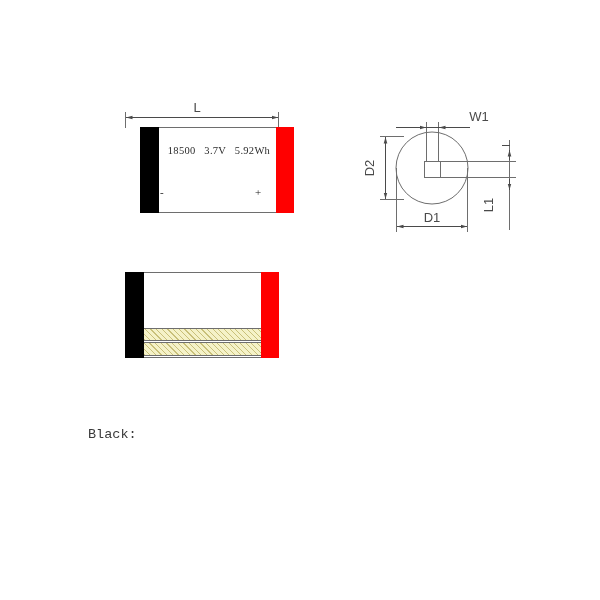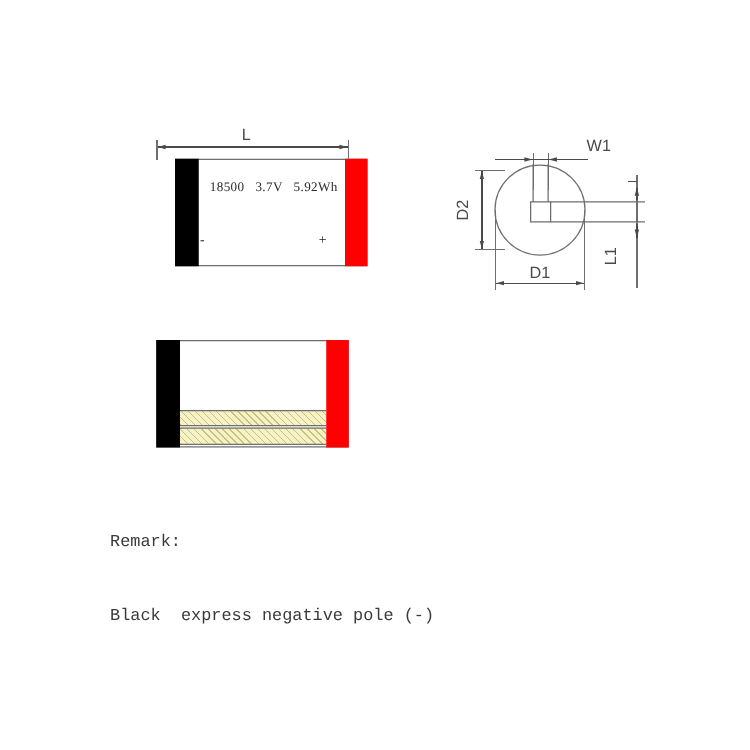--- a/index.html
+++ b/index.html
@@ -222,20 +222,19 @@
 
   <div class="batt-bot-wrap">
     <div class="batt-body"></div>
     <div class="hatch-band hatch-1"></div>
     <div class="hatch-band hatch-2"></div>
     <div class="term-black"></div>
     <div class="term-red"></div>
   </div>
 
   <div class="remark-block">
-    <span class="remark-line">Remark:</span>
-    <span class="remark-line">Black  express negative pole (-)</span>
+    <span class="remark-line">Black:</span>
     
     
     
   </div>
 
 </div>
 
 </body></html>

